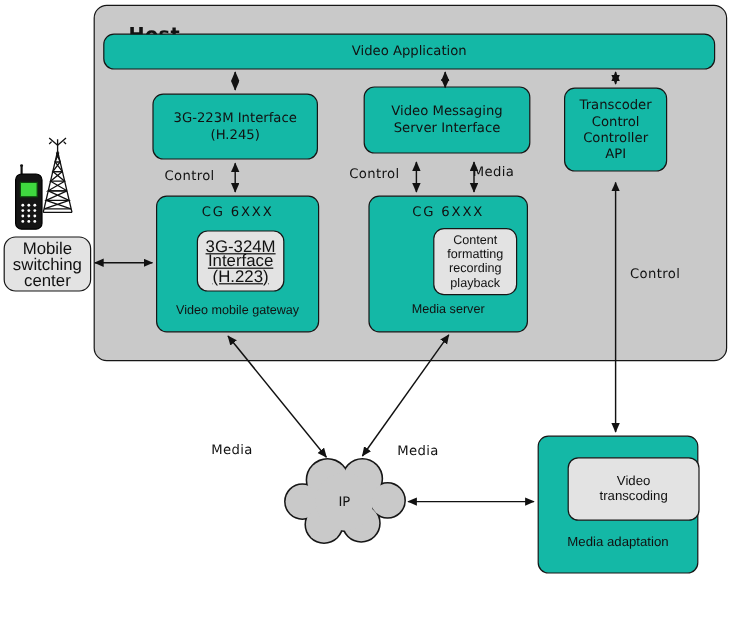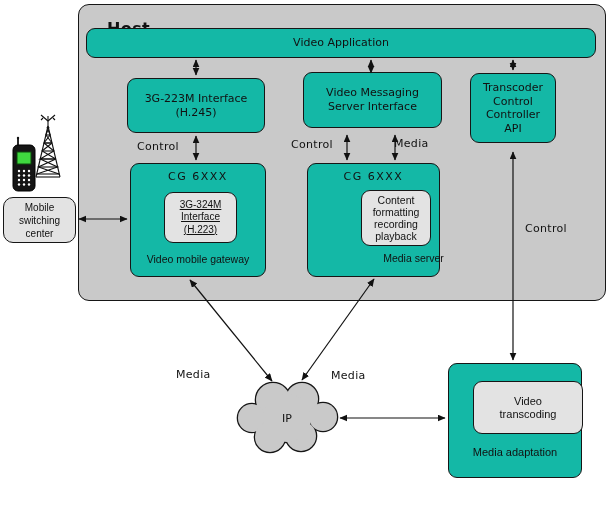--- a/index.html
+++ b/index.html
@@ -18,21 +18,21 @@
   }
   .host-label {
     position:absolute; left:107px; top:19px; font-weight:bold; font-size:16px;
     letter-spacing:0.4px;
   }
   .chip {
     position:absolute; box-sizing:border-box; background:#e3e3e3;
     border:1.2px solid #161616; border-radius:9px;
     display:flex; flex-direction:column; align-items:center; justify-content:center;
     text-align:center; font-family:"Liberation Sans", sans-serif;
-    font-size:10px; line-height:12.5px;
+    font-size:14px; line-height:12.5px;
   }
   .chip.tight { line-height:12px; font-size:10.5px; }
   .cg-title {
     position:absolute; top:6px; left:0; width:100%; text-align:center;
     font-size:11px; letter-spacing:1.5px;
   }
   .caption {
     position:absolute; left:0; width:100%; 
     font-family:"Liberation Sans", sans-serif; font-size:10.5px;
   }
@@ -82,21 +82,21 @@
   </div>
 
   <div class="box" style="left:307px; top:163px; width:133px; height:114px; z-index:2;">
     <div class="cg-title">CG 6XXX</div>
     <div class="chip tight" style="left:31px; top:26px; width:70px; height:56px;margin-left:22px;">
       <span>Content</span>
       <span>formatting</span>
       <span>recording</span>
       <span>playback</span>
     </div>
-    <div class="caption" style="bottom:11px;margin-left:40px;">Media server</div>
+    <div class="caption" style="bottom:11px;">Media server</div>
   </div>
 
   <div class="chip" style="left:3px; top:197px; width:73px; height:46px; border-radius:10px; line-height:13px;">
     <span>Mobile</span>
     <span>switching</span>
     <span>center</span>
   </div>
 
   <div class="box" style="left:448px; top:363px; width:134px; height:115px; z-index:2;">
     <div class="chip" style="left:24px; top:17px; width:110px; height:53px; line-height:13px; font-size:11px;">

